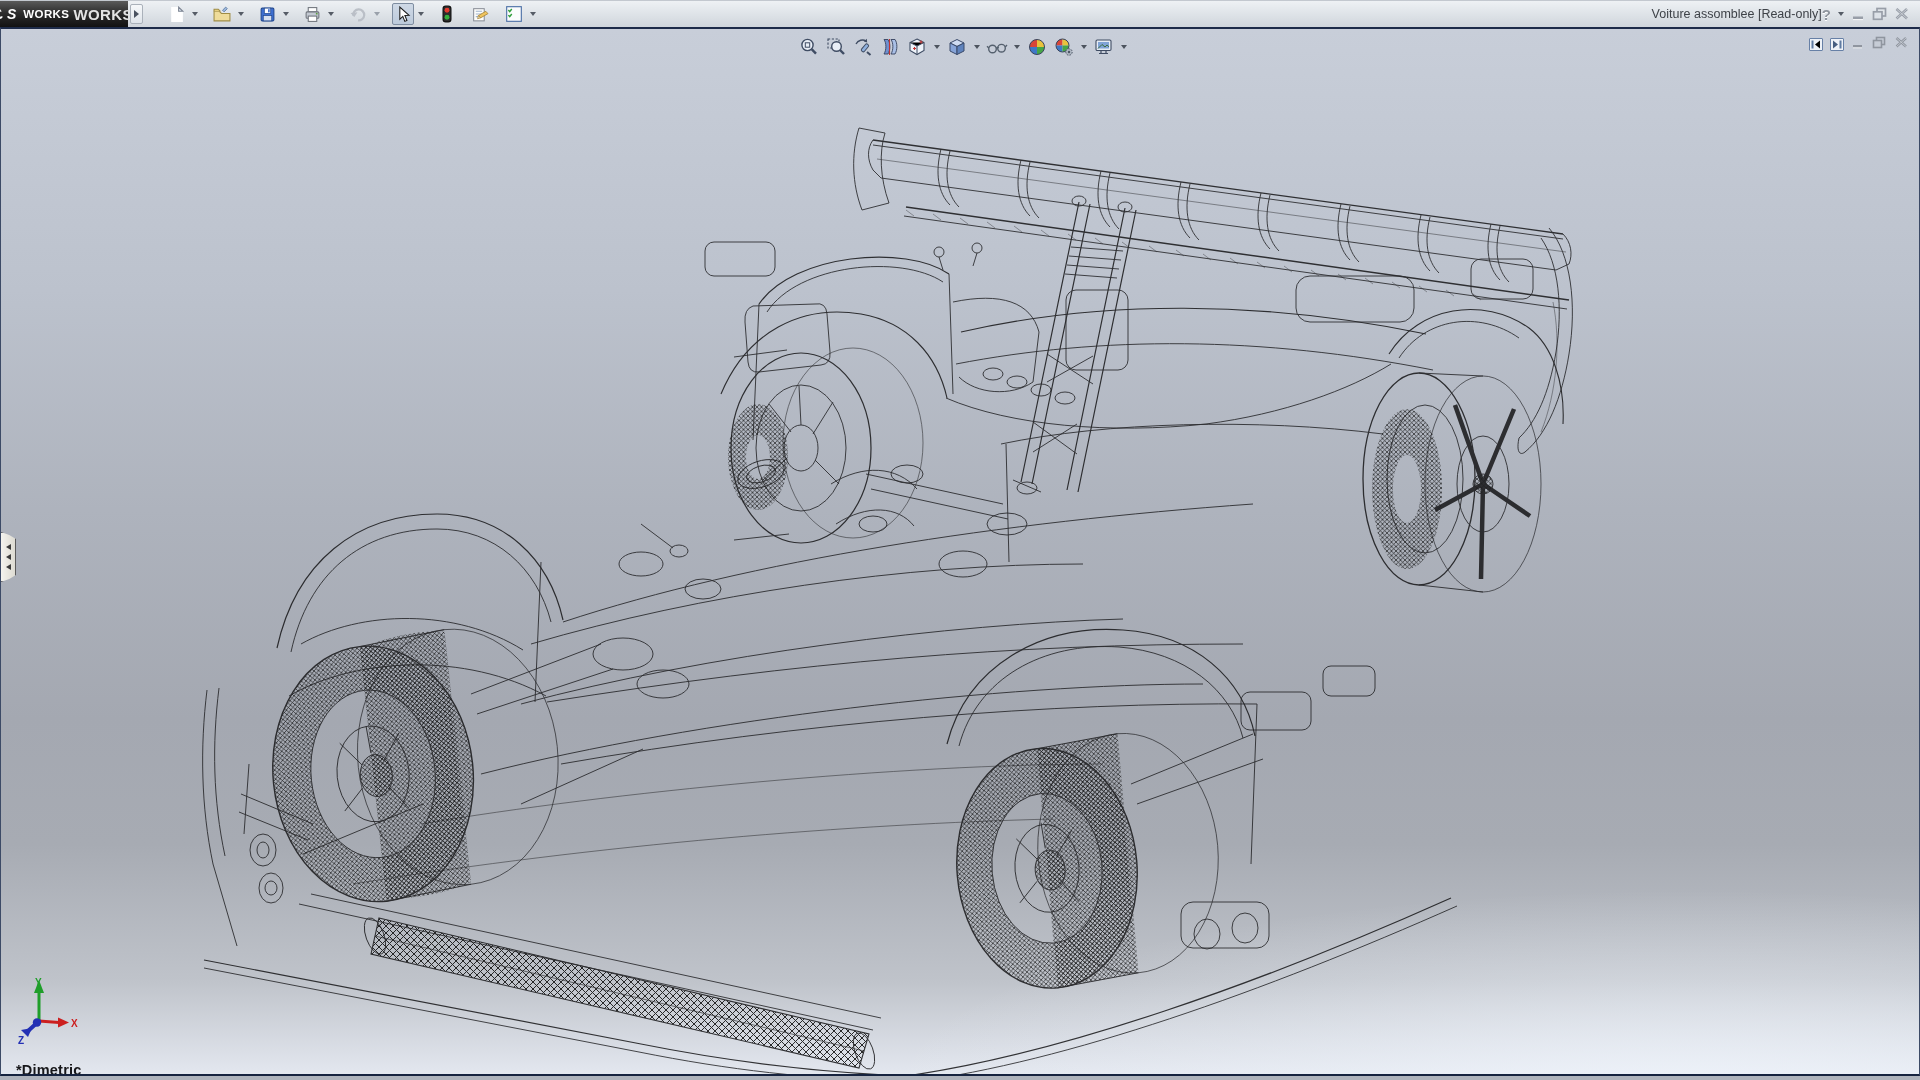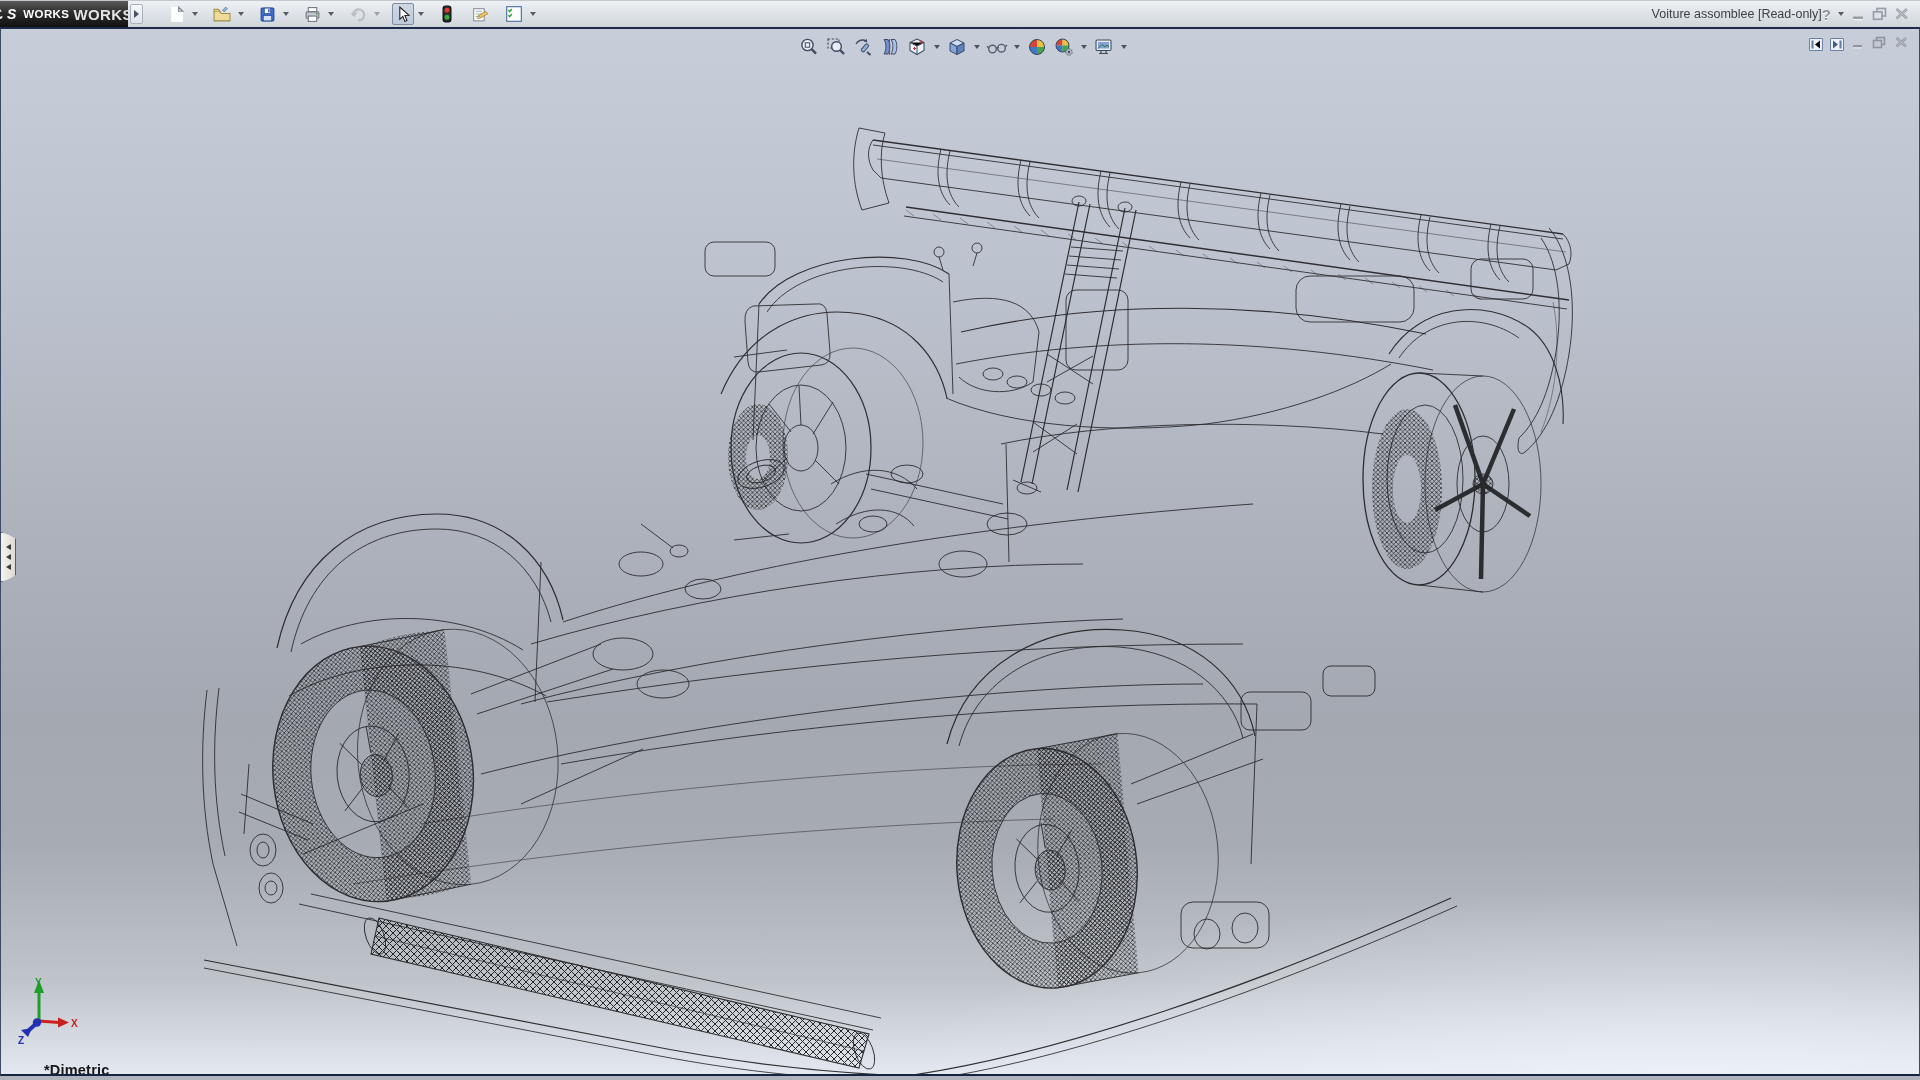--- a/index.html
+++ b/index.html
@@ -60,21 +60,21 @@
     display:flex; align-items:center; justify-content:center; border-radius:1px; }
 
   
   .left-tab { position:absolute; left:0; top:503px; width:15px; height:50px;
     background:linear-gradient(90deg,#f4f3ee,#dddbd2); border:1px solid #5c5c5c; border-left:none;
     clip-path:polygon(0 0, 55% 6%, 100% 14%, 100% 86%, 55% 94%, 0 100%);
     display:flex; flex-direction:column; align-items:center; justify-content:center; gap:4px; }
   .left-tab i { width:0; height:0; border-right:5px solid #3b3b3b; border-top:3.5px solid transparent; border-bottom:3.5px solid transparent; }
 
   .triad { position:absolute; left:0; bottom:0; width:130px; height:100px; }
-  .orientation { position:absolute; left:15px; bottom:-4px; font-size:14.5px; font-weight:700; color:#17171a; letter-spacing:.2px;margin-left:28px; }
+  .orientation { position:absolute; left:15px; bottom:-4px; font-size:14.5px; font-weight:700; color:#17171a; letter-spacing:.2px; }
 </style>
 </head>
 <body>
 
 <div class="titlebar">
   <div class="brand">
     <span class="g3">3</span>
       <span class="gS">S</span>
     <span class="nb">WORKS</span>
       <span class="nl">WORKS</span>

